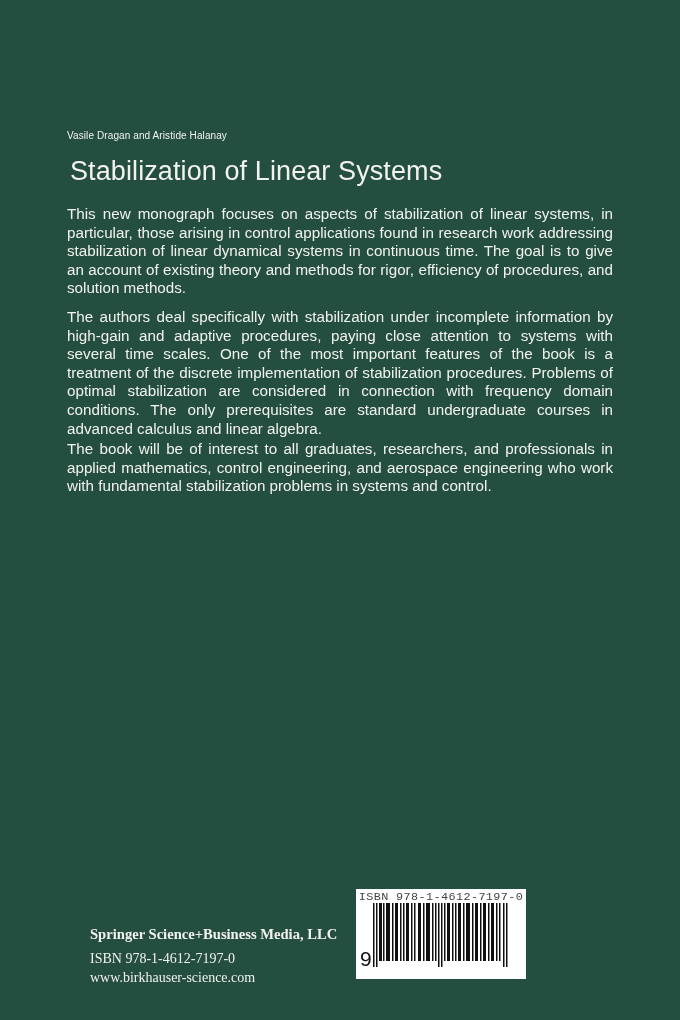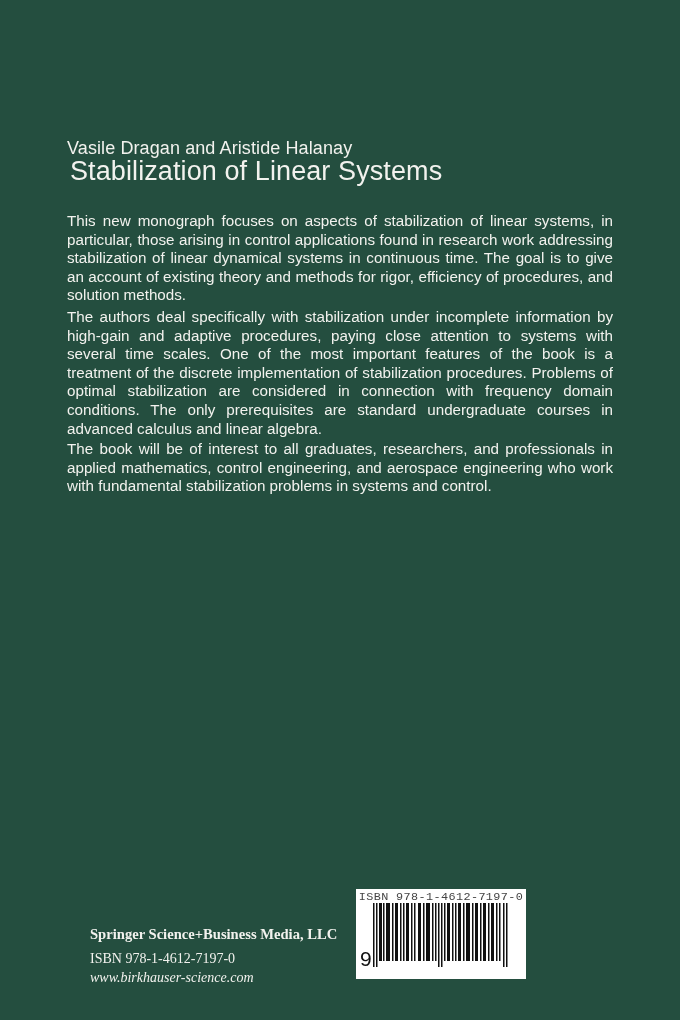--- a/index.html
+++ b/index.html
@@ -1,25 +1,25 @@
 <!DOCTYPE html>
 <html><head>
 <meta charset="utf-8">
 <style>
   html, body { margin:0; padding:0; }
   body { width:680px; height:1020px; background:#244e3f; position:relative; overflow:hidden; color:#f2f2ee; font-family:"Liberation Sans", sans-serif; }
-  .author { position:absolute; left:67px; top:139px; font-size:18px; line-height:18px; letter-spacing:0.1px; }
+  .author { position:absolute; left:67px; top:127px; font-size:10px; line-height:18px; letter-spacing:0.1px; }
   .title { position:absolute; left:70px; top:159px; font-size:27px; line-height:24px; letter-spacing:0.1px; }
   .para { position:absolute; left:67px; width:546px; font-size:15.2px; line-height:18.6px; text-align:justify; hyphens:manual; margin:0; }
-  .p1 { top:212px; }
+  .p1 { top:205px; }
   .p2 { top:308px; }
   .p3 { top:440px; }
   .publisher { position:absolute; left:90px; top:926px; font-family:"Liberation Serif", serif; font-weight:bold; font-size:14.6px;text-align:center; }
   .isbn-text { position:absolute; left:90px; top:951px; font-family:"Liberation Serif", serif; font-size:14px; }
-  .url { position:absolute; left:90px; top:970px; font-family:"Liberation Serif", serif; font-size:14px;font-style:italic; }
+  .url { position:absolute; left:90px; top:970px; font-family:"Liberation Serif", serif; font-size:14px; }
   .barcode-box { position:absolute; left:356px; top:889px; width:170px; height:90px; background:#fff; }
   .bc-isbn { position:absolute; left:0; top:1px; width:170px; text-align:center; font-family:"Liberation Mono", monospace; font-size:11.8px; color:#444; letter-spacing:0.4px; }
   .bars { position:absolute; left:17px; top:14px; width:136px; height:64px; }
   .bc-num { position:absolute; top:59px; font-family:"Liberation Sans", sans-serif; font-size:21px; color:#111; background:#fff; line-height:22px; }
   .bc-first { left:4px; background:transparent; }
   .bc-rest { left:28px; padding:0 1px; letter-spacing:0.3px; }
 </style>
 </head>
 <body>
 

